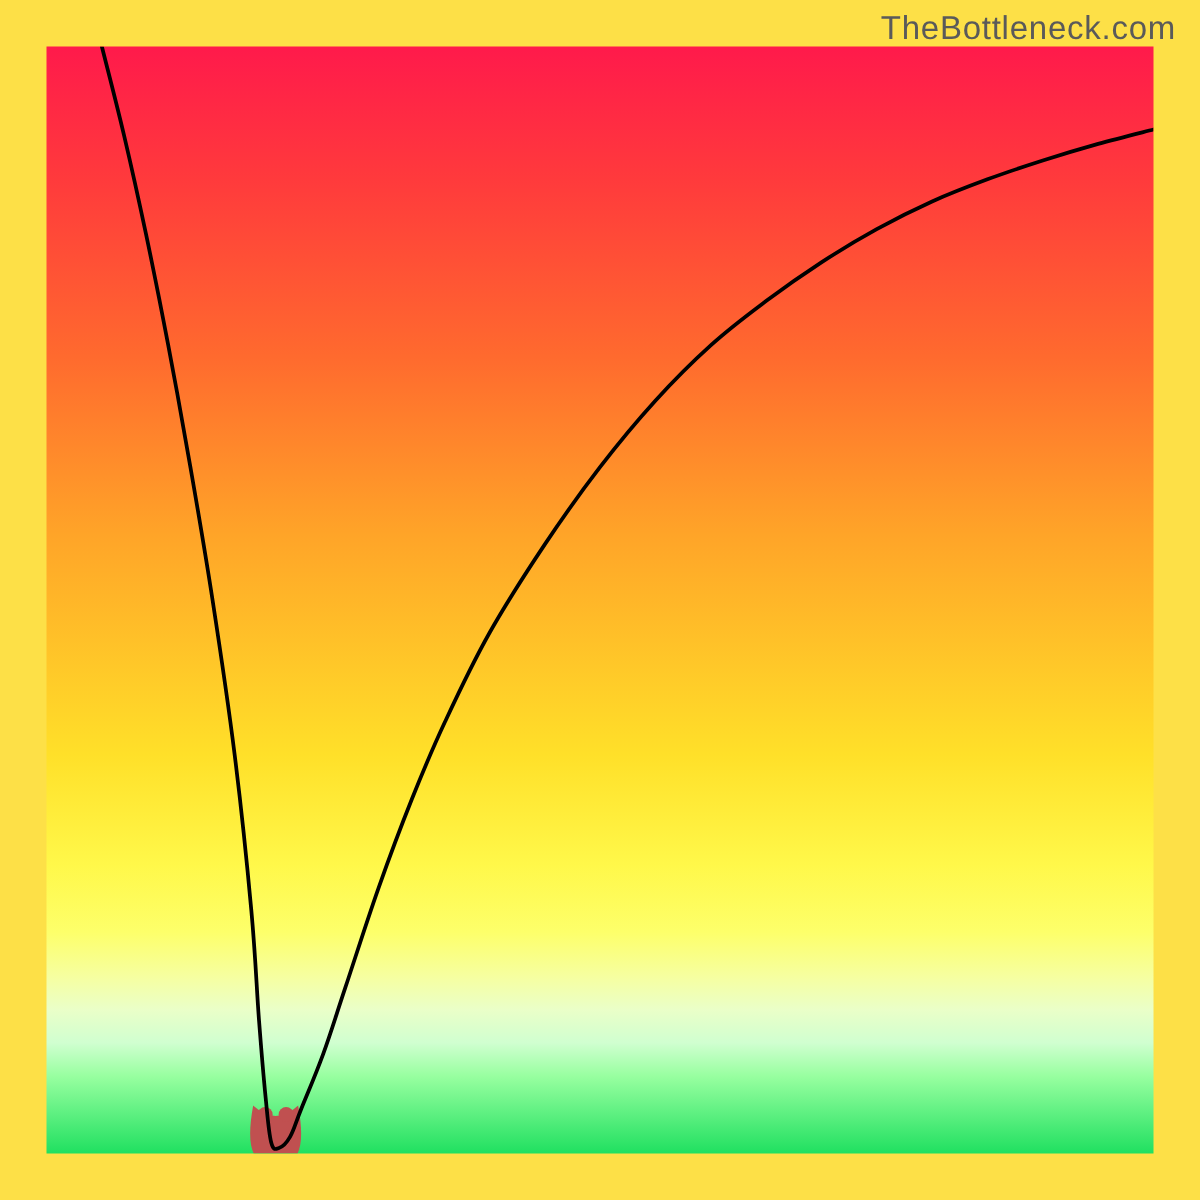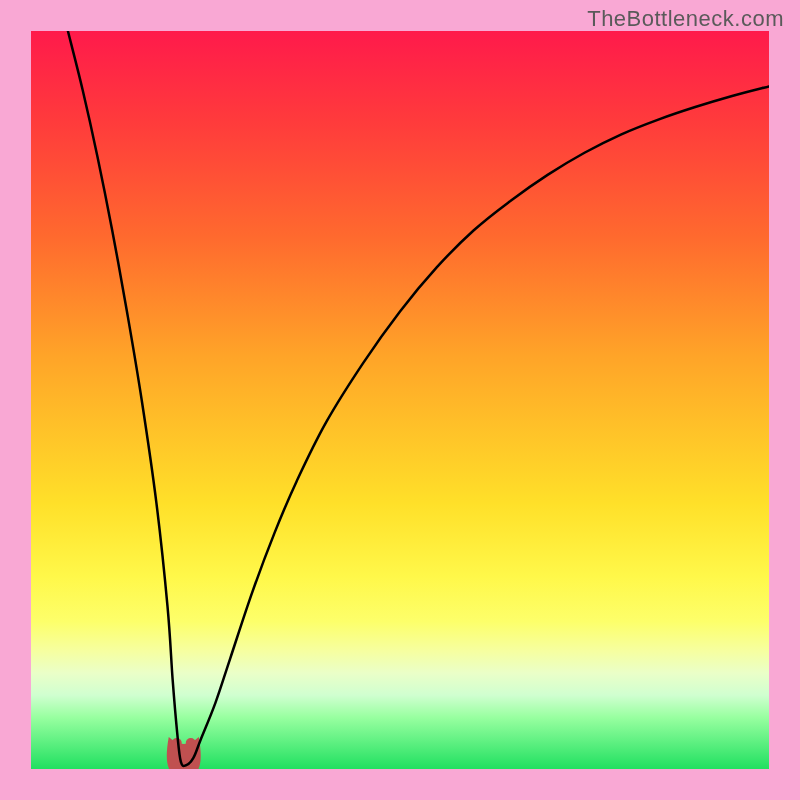--- a/index.html
+++ b/index.html
@@ -7,21 +7,21 @@
     padding: 0;
     width: 800px;
     height: 800px;
     overflow: hidden;
     font-family: Arial, Helvetica, sans-serif;
   }
   .frame {
     position: relative;
     width: 800px;
     height: 800px;
-    background: #f9a8d4;
+    background: #fde047;
     box-sizing: border-box;
   }
   .plot-area {
     position: absolute;
     left: 31px;
     top: 31px;
     width: 738px;
     height: 738px;
     overflow: hidden;
     background: linear-gradient(to bottom,

